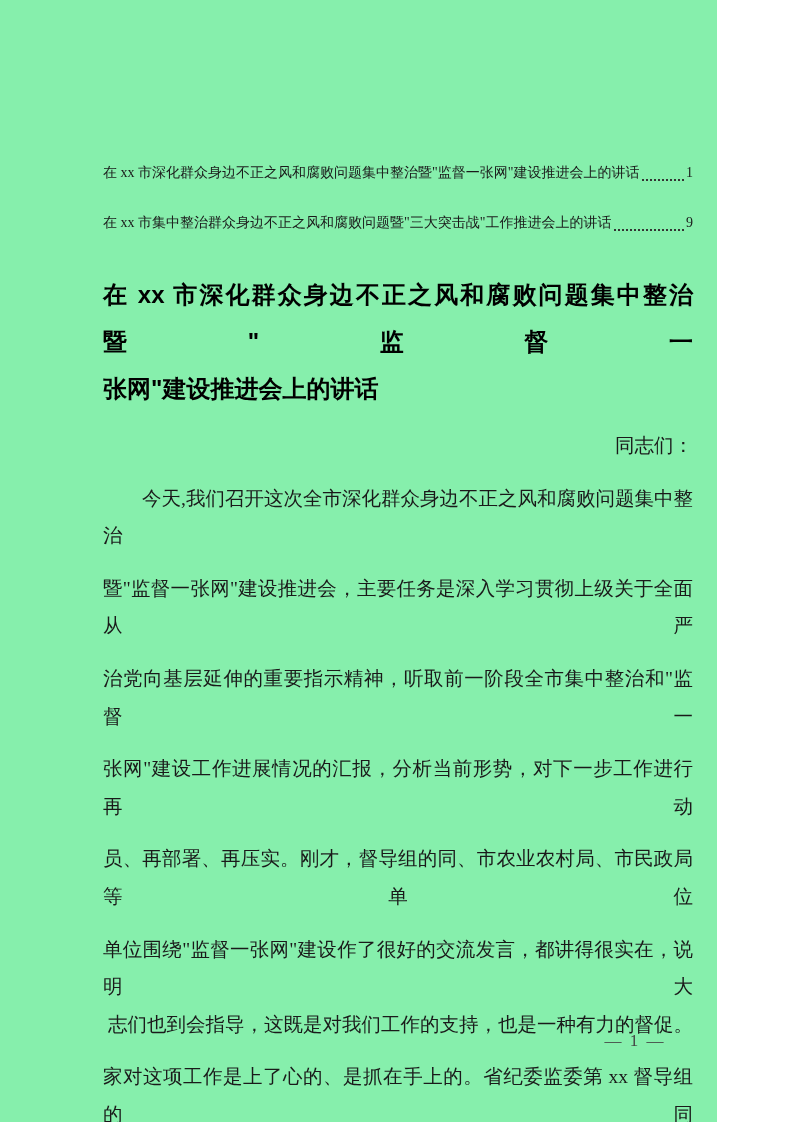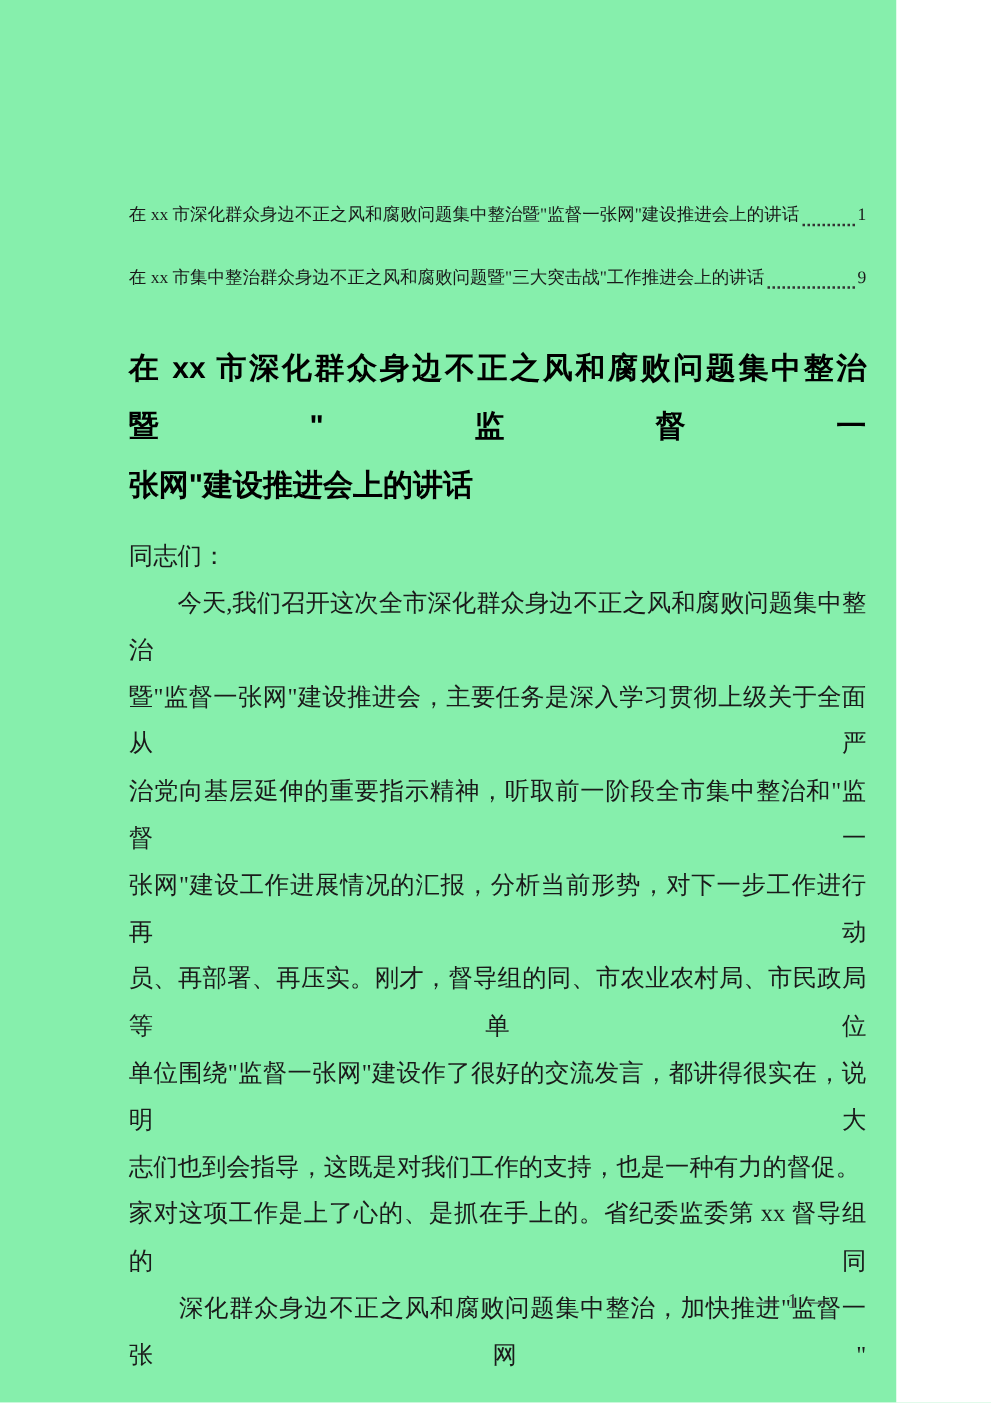--- a/index.html
+++ b/index.html
@@ -26,22 +26,22 @@
     font-weight:bold; font-size:24px; line-height:47px; color:#000;
   }
   .title-line { text-align:justify; }
   .title-line.fill { text-align-last:justify; }
 
   
   .body-text {
     position:absolute; left:103px; top:427px; width:590px;
     font-size:19.5px; line-height:37.6px; color:#1a1a1a;
   }
-  .bline { text-align:left; }
-  .bline.fill { text-align:justify; text-align-last:justify; }
+  .bline { text-align:right; }
+  .bline.fill { text-align:justify; text-align-last:justify;margin-top:15px; }
 
   
   .page-num {
     position:absolute; left:577px; top:1027px; width:116px;
     text-align:center; font-size:17px; line-height:28px;
     color:#444; letter-spacing:2px; white-space:nowrap;
   }
 </style>
 </head>
 <body>

